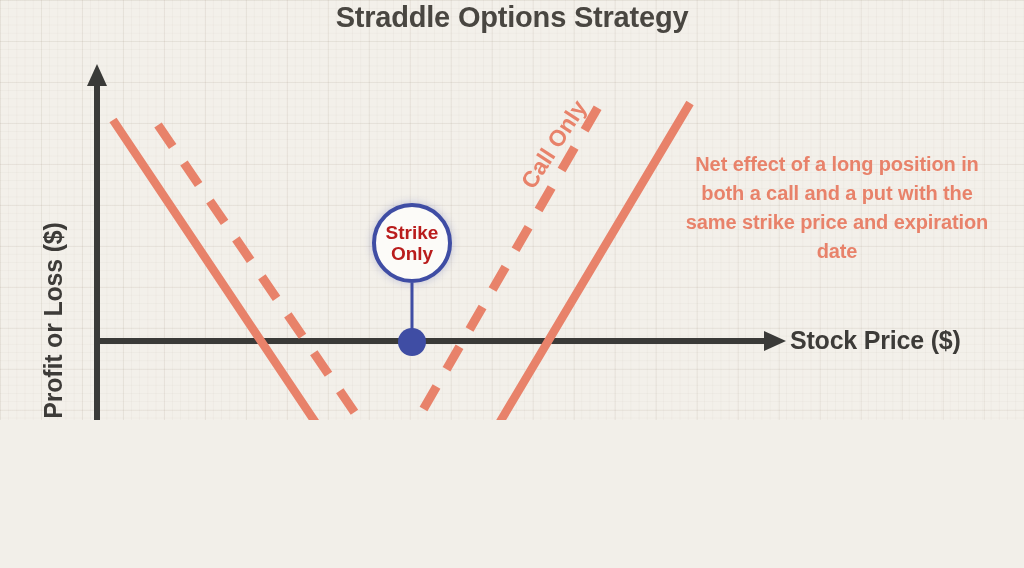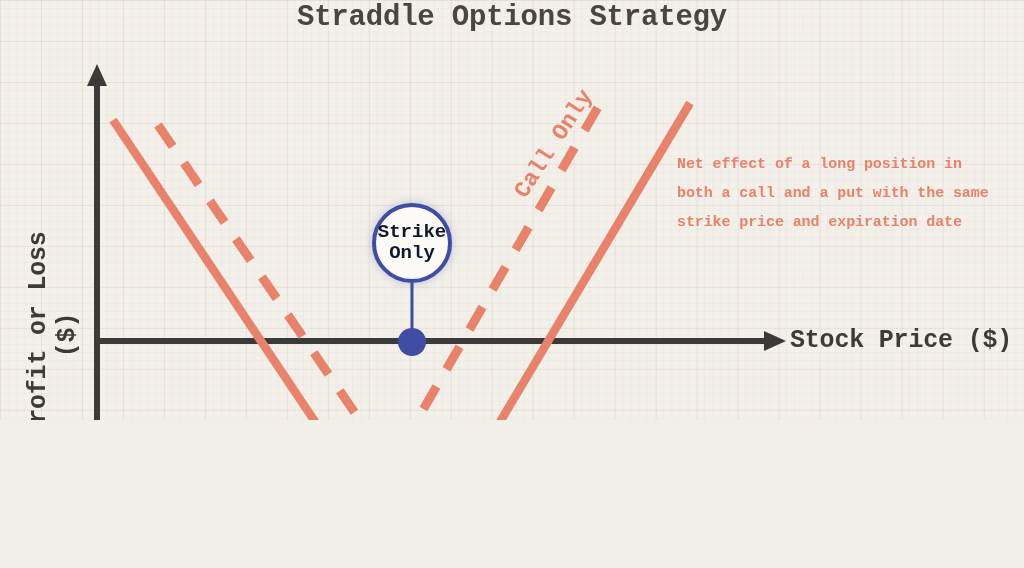--- a/index.html
+++ b/index.html
@@ -12,21 +12,21 @@
     width: 1024px;
     height: 420px;
     overflow: hidden;
     background-color: #f3f0ea;
     background-image:
       linear-gradient(to right, rgba(170,160,145,0.13) 1px, transparent 1px),
       linear-gradient(to bottom, rgba(170,160,145,0.13) 1px, transparent 1px),
       linear-gradient(to right, rgba(170,160,145,0.07) 1px, transparent 1px),
       linear-gradient(to bottom, rgba(170,160,145,0.07) 1px, transparent 1px);
     background-size: 41px 41px, 41px 41px, 8.2px 8.2px, 8.2px 8.2px;
-    font-family: Liberation Mono, monospace;
+    font-family: Liberation Sans, sans-serif;
   }
   .chart-svg {
     position: absolute;
     left: 0;
     top: 0;
     width: 1024px;
     height: 568px;
   }
   #title {
     position: absolute;
@@ -59,25 +59,26 @@
     font-weight: bold;
     color: #3d3b38;
     letter-spacing: -0.2px;
     text-align: center;
   }
   #annotation {
     position: absolute;
     left: 677px;
     top: 150px;
     width: 320px;
-    font-size: 15px;
+    font-size: 20px;
     font-weight: bold;
     line-height: 29px;
     color: #e8826a;
     letter-spacing: -0.1px;
+    text-align: center;
   }
   #call-only-label {
     position: absolute;
     left: 489px;
     top: 131px;
     width: 130px;
     text-align: center;
     transform: rotate(-57deg);
     transform-origin: center center;
     font-size: 23px;
@@ -105,21 +106,21 @@
     display: flex;
     flex-direction: column;
     align-items: center;
     justify-content: center;
     box-shadow: 0 0 8px rgba(63,77,164,0.30);
   }
   #strike-bubble span {
     display: block;
     font-size: 19px;
     font-weight: bold;
-    color: #0f172a;
+    color: #b91c1c;
     line-height: 21px;
   }
 </style>
 </head>
 <body>
 
 <div id="page">
 
   <svg class="chart-svg" viewBox="0 0 1024 568">
 

